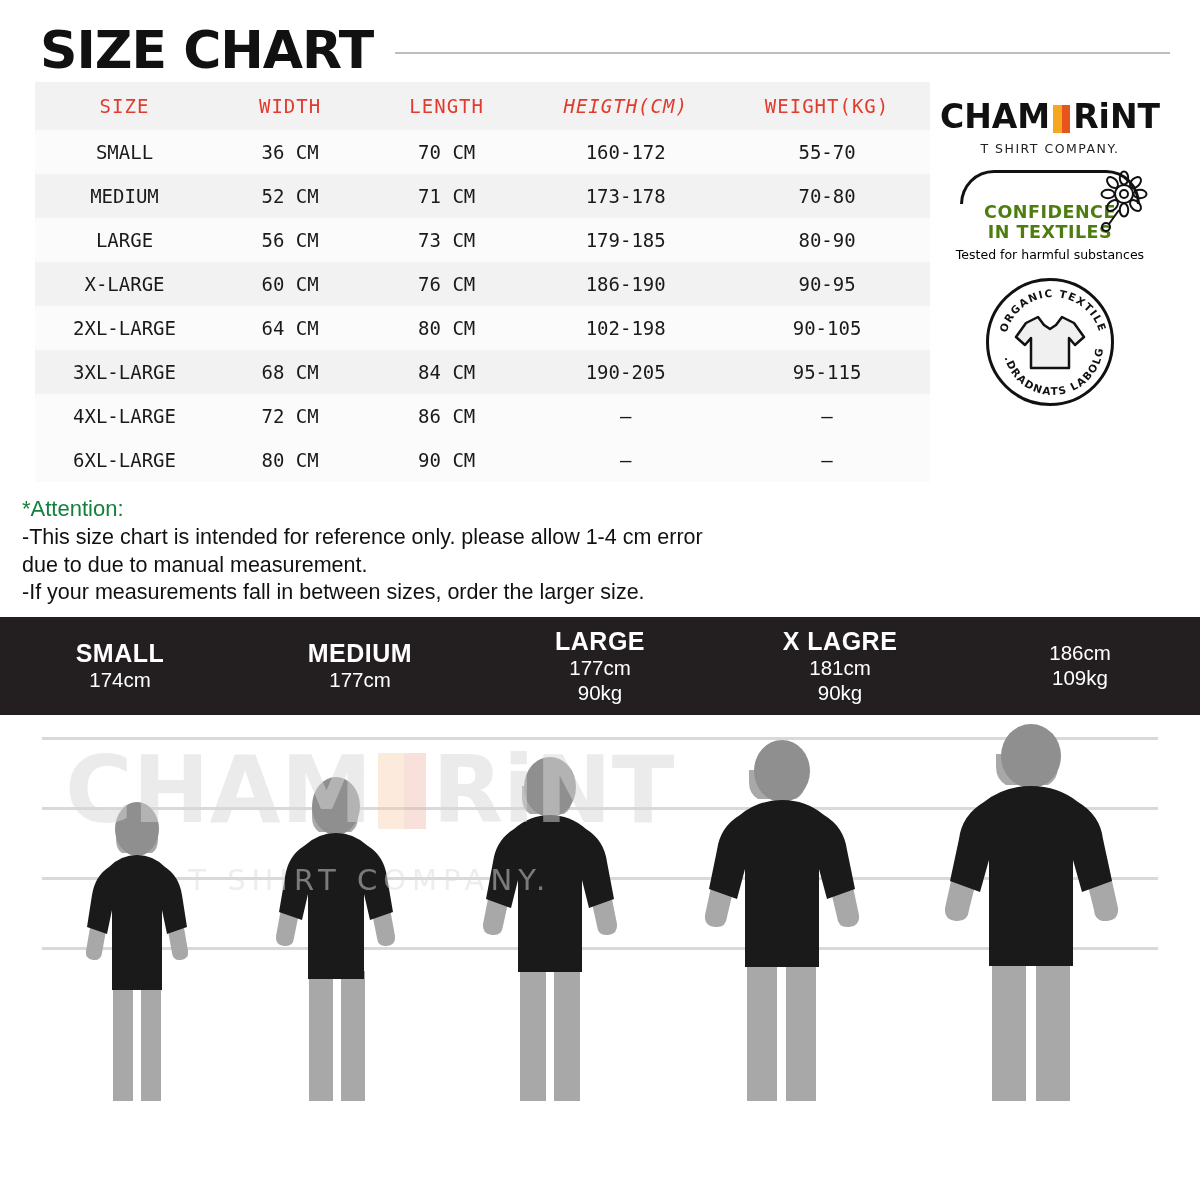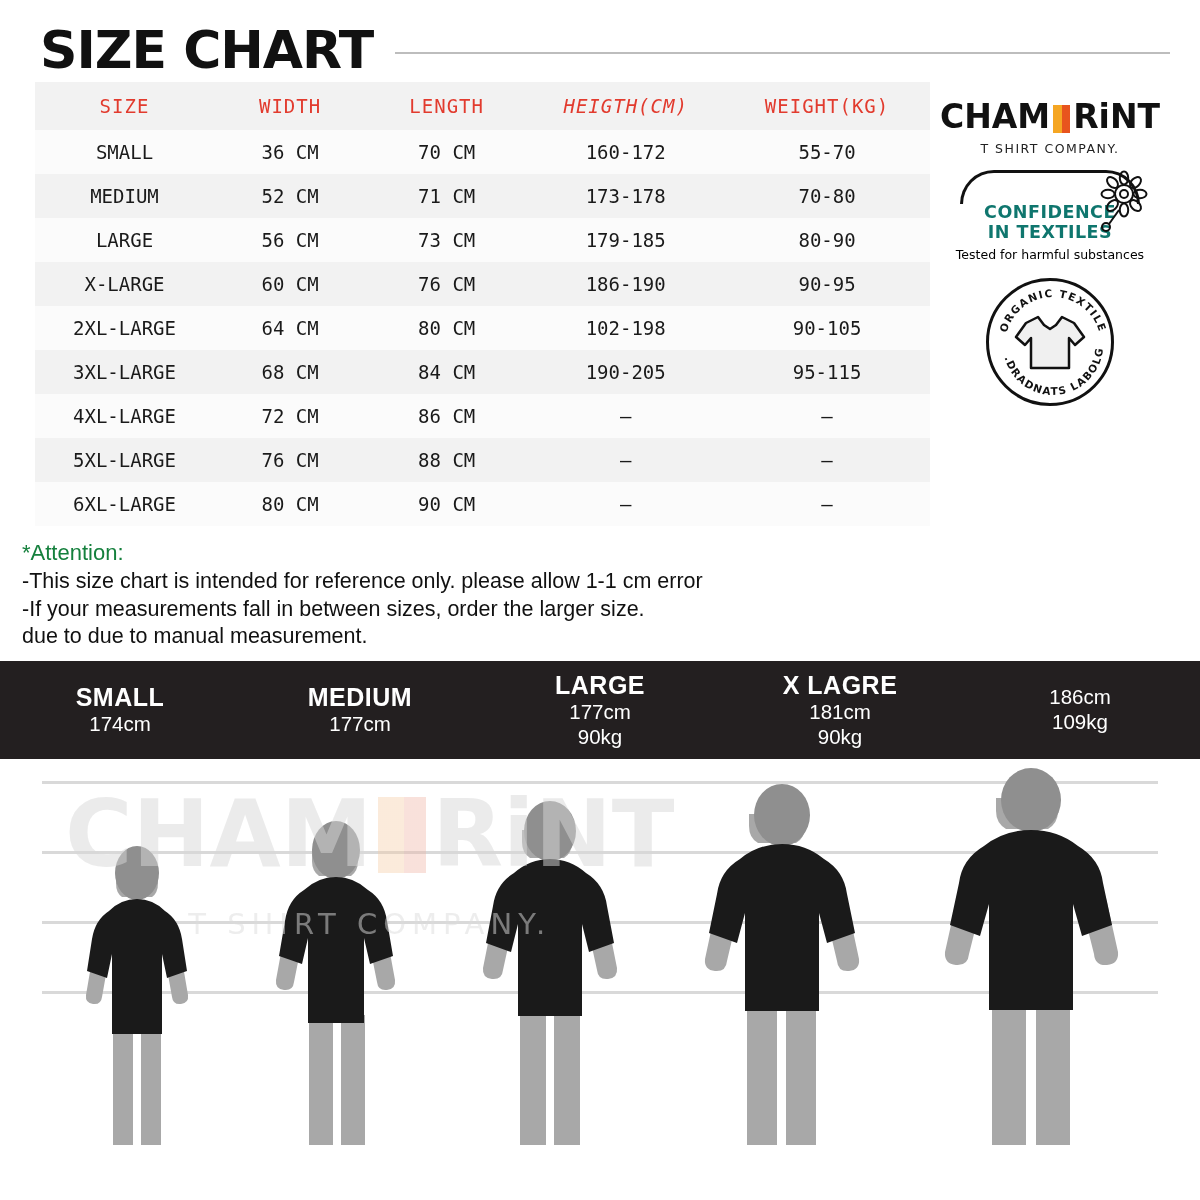--- a/index.html
+++ b/index.html
@@ -121,21 +121,21 @@
     border-bottom:none;
     border-radius:110px 110px 0 0;
     margin:0 auto -2px auto;
   }
   .oeko-t1 {
     font-family:"DejaVu Sans", sans-serif;
     font-weight:bold;
     font-size:17.5px;
     letter-spacing:0.5px;
     line-height:1.15;
-    color:#0f766e;
+    color:#4d7c0f;
   }
   .oeko-t2 {
     font-family:"DejaVu Sans", sans-serif;
     font-size:12.5px;
     color:#000000;
     margin-top:5px;
   }
   .oeko-flower {
     position:absolute;
     right:6px; top:-6px;
@@ -324,27 +324,20 @@
           <td>3XL-LARGE</td>
           <td>68 CM</td>
           <td>84 CM</td>
           <td>190-205</td>
           <td>95-115</td>
         </tr>
         <tr class="row-even">
           <td>4XL-LARGE</td>
           <td>72 CM</td>
           <td>86 CM</td>
-          <td>–</td>
-          <td>–</td>
-        </tr>
-        <tr class="row-odd">
-          <td>5XL-LARGE</td>
-          <td>76 CM</td>
-          <td>88 CM</td>
           <td>–</td>
           <td>–</td>
         </tr>
         <tr class="row-even">
           <td>6XL-LARGE</td>
           <td>80 CM</td>
           <td>90 CM</td>
           <td>–</td>
           <td>–</td>
         </tr>
@@ -406,23 +399,23 @@
       <svg width="76" height="62" viewBox="0 0 76 62" style="position:relative;">
         <path d="M26 6 L14 12 L4 26 L13 34 L19 27 L19 57 L57 57 L57 27 L63 34 L72 26 L62 12 L50 6 L44 14 L38 18 L32 14 Z" fill="#f0f0f0" stroke="#111" stroke-width="2.5" stroke-linejoin="round"></path>
       </svg>
     </div>
 
   </div>
 </div>
 
 <div class="attention">
   <div class="head">*Attention:</div>
-  <p>-This size chart is intended for reference only. please allow 1-1 cm error</p>
+  <p>-This size chart is intended for reference only. please allow 1-4 cm error</p>
+  <p>due to due to manual measurement.</p>
   <p>-If your measurements fall in between sizes, order the larger size.</p>
-  <p>due to due to manual measurement.</p>
 </div>
 
 <div class="band">
   <div class="cell">
     <div class="nm">SMALL</div>
     <div class="ht">174cm</div>
   </div>
   <div class="cell">
     <div class="nm">MEDIUM</div>
     <div class="ht">177cm</div>

